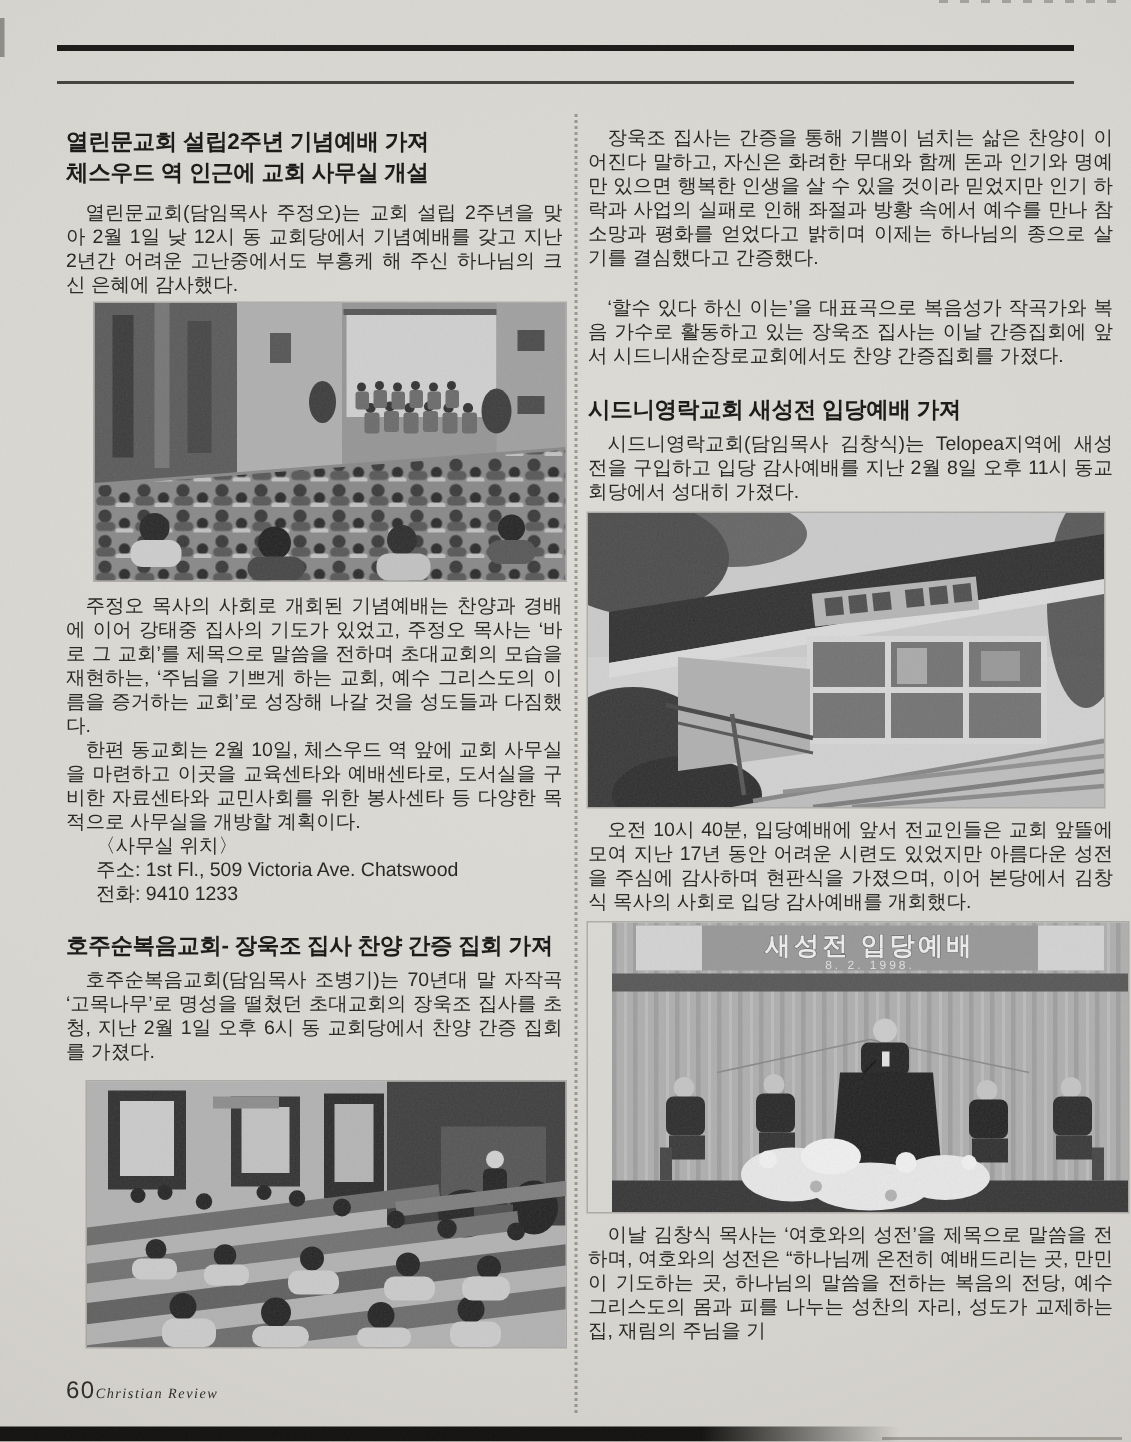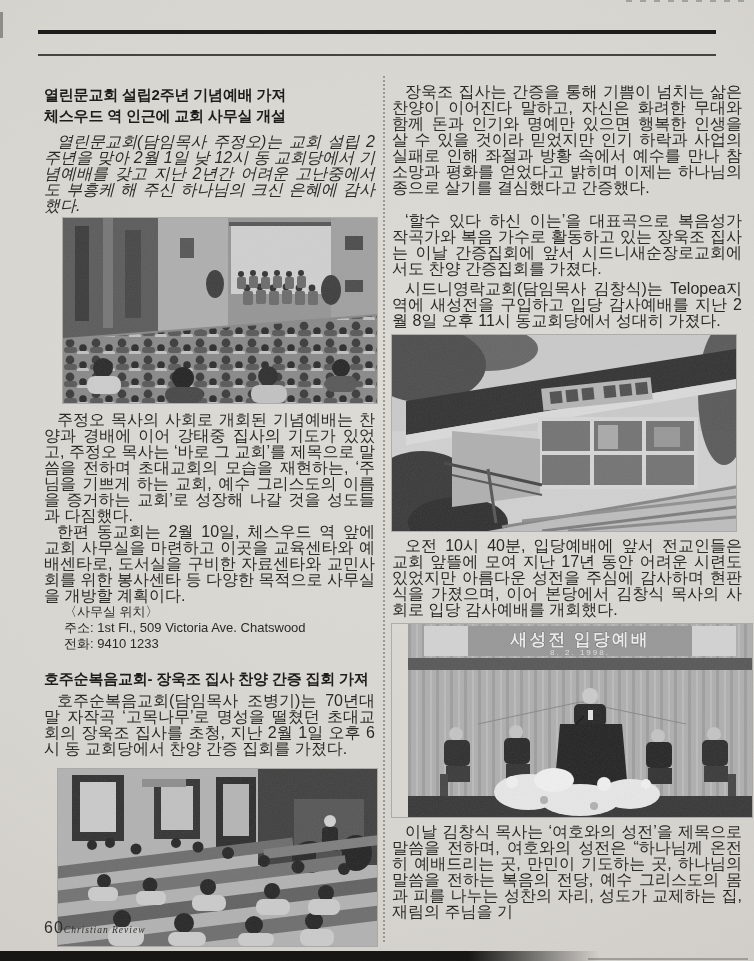--- a/index.html
+++ b/index.html
@@ -17,32 +17,32 @@
   .rule-thin{position:absolute;left:38px;top:54px;width:678px;height:2px;background:#45433f;}
   .section-title{
     position:absolute;left:0;top:35px;width:754px;text-align:center;
     font-size:14px;font-weight:bold;letter-spacing:3px;color:#232220;
   }
   
   .col-left{position:absolute;left:44px;top:84px;width:331px;}
   .col-right{position:absolute;left:392px;top:84px;width:350px;}
   .divider{position:absolute;left:383px;top:76px;height:866px;width:0;border-left:2px dotted #7a7772;opacity:.65;}
   h2{margin:0;font-size:15px;font-weight:bold;line-height:21px;color:#1b1a18;letter-spacing:-.2px;}
-  p{margin:0;font-size:16px;line-height:16px;text-align:justify;color:#292825;}
+  p{margin:0;font-size:13px;line-height:16px;text-align:justify;color:#292825;}
   .indent{text-indent:13px;}
   .addr{font-size:13px;line-height:16px;color:#292825;padding-left:20px;}
   
   .photo{display:block;filter:grayscale(1) contrast(.97) brightness(1.01);outline:1px solid rgba(90,88,84,.35);}
   .photo svg{display:block;width:100%;height:100%;}
   #photo1{width:314px;height:185px;margin:4px 0 9px 19px;}
   #photo2{width:319px;height:177px;margin:12px 0 0 14px;}
   #photo3{width:344px;height:196px;margin:6px 0 7px 0;}
   #photo4{width:344px;height:193px;margin:6px 0 7px 0;padding-left:16px;}
   
-  .m8{margin-top:8px;font-style:italic;} .m6{margin-top:17px;}
+  .m8{margin-top:8px;} .m6{margin-top:17px;}
   .hl2{margin-top:16px;} .m10{margin-top:4px;} .m18{margin-top:18px;} .m7{margin-top:7px;}
   
   .footer{position:absolute;left:44px;top:919px;color:#2e2d2a;}
   .pagenum{font-size:16px;letter-spacing:1px;text-align:center;}
   .magname{font-size:9.5px;font-family:"Liberation Serif","DejaVu Serif",serif;font-style:italic;letter-spacing:1px;}
   .bottom-bar{position:absolute;left:0;bottom:0;width:600px;height:10px;
     background:linear-gradient(to right,#151412 78%,rgba(21,20,18,0) 100%);}
   .bottom-strip{position:absolute;right:6px;bottom:1px;width:160px;height:2px;background:#93908a;opacity:.8;}
   .edge-sliver{position:absolute;left:0;top:12px;width:3px;height:26px;background:#6f6d68;opacity:.7;}
   .speck-row{position:absolute;right:8px;top:0;width:120px;height:2px;
@@ -219,20 +219,21 @@
         </g>
         <rect width="319" height="177" filter="url(#f2)" opacity=".22"></rect>
       </svg>
     </div>
   </div>
 
   <div class="col-right">
     <p class="indent">장욱조 집사는 간증을 통해 기쁨이 넘치는 삶은 찬양이 이어진다 말하고, 자신은 화려한 무대와 함께 돈과 인기와 명예만 있으면 행복한 인생을 살 수 있을 것이라 믿었지만 인기 하락과 사업의 실패로 인해 좌절과 방황 속에서 예수를 만나 참 소망과 평화를 얻었다고 밝히며 이제는 하나님의 종으로 살기를 결심했다고 간증했다.</p>
     <p class="indent m6">‘할수 있다 하신 이는’을 대표곡으로 복음성가 작곡가와 복음 가수로 활동하고 있는 장욱조 집사는 이날 간증집회에 앞서 시드니새순장로교회에서도 찬양 간증집회를 가졌다.</p>
 
+    <h2 class="m18">시드니영락교회 새성전 입당예배 가져</h2>
     <p class="indent m10">시드니영락교회(담임목사 김창식)는 Telopea지역에 새성전을 구입하고 입당 감사예배를 지난 2월 8일 오후 11시 동교회당에서 성대히 가졌다.</p>
 
     <div class="photo" id="photo3">
       <svg viewBox="0 0 344 196" preserveAspectRatio="none" aria-hidden="true">
         <defs>
           <filter id="f3">
               <feTurbulence type="fractalNoise" baseFrequency="0.85" numOctaves="2"></feTurbulence>
             <feColorMatrix type="matrix" values="0 0 0 0 .45 0 0 0 0 .44 0 0 0 0 .42 0 0 0 .6 0"></feColorMatrix>
             </filter>
         </defs>

